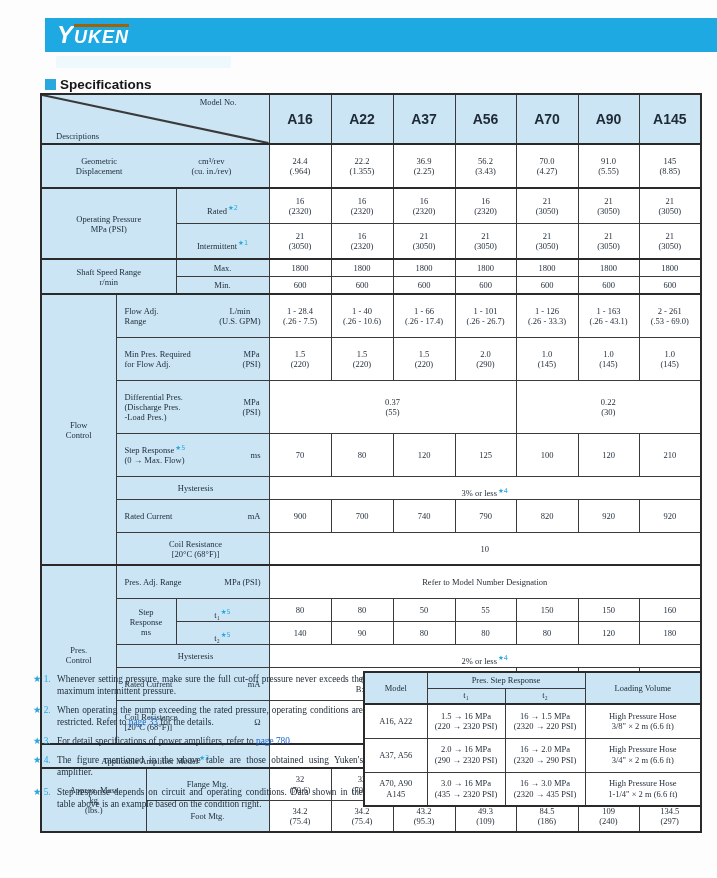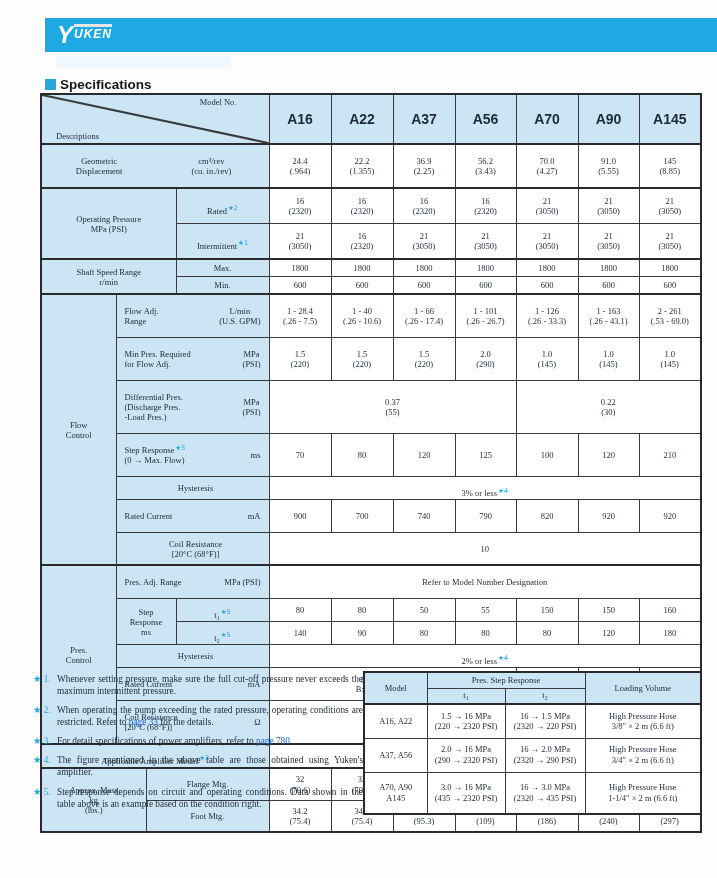--- a/index.html
+++ b/index.html
@@ -16,21 +16,21 @@
     position:absolute; left:45px; top:18px; right:0; height:34px;
     background:#1fa9e3;
     display:flex; align-items:center; padding-left:12px;
   }
   .logo {
     color:#fff; font-family:"Liberation Sans","DejaVu Sans",sans-serif;
     font-weight:bold; font-style:italic; letter-spacing:1px;
     display:flex; align-items:flex-start; line-height:1;
   }
   .logo .y { font-size:24px; }
-  .logo .rest { font-size:12px; border-top:3px solid #e5e5e5; padding-top:1px; margin-top:1px; }
+  .logo .rest { font-size:18px; border-top:3px solid #a16207; padding-top:1px; margin-top:1px; }
   .ghost-strip {
     position:absolute; left:56px; top:56px; width:175px; height:12px;
     background:#eef8fd; border-radius:2px;
   }
 
   
   .sec-head {
     position:absolute; left:45px; top:77px;
     display:flex; align-items:center; gap:4px;
     font-family:"Liberation Sans","DejaVu Sans",sans-serif;
@@ -515,21 +515,21 @@
   </tr>
   <tr style="height:34px">
     <td class="hb">A37, A56</td>
     <td class="hb">2.0 → 16 MPa
 (290 → 2320 PSI)</td>
     <td class="hb">16 → 2.0 MPa
 (2320 → 290 PSI)</td>
     <td class="hb">High Pressure Hose
 3/4" × 2 m (6.6 ft)</td>
   </tr>
-  <tr style="height:42px">
+  <tr style="height:34px">
     <td class="hb">A70, A90
 A145</td>
     <td class="hb">3.0 → 16 MPa
 (435 → 2320 PSI)</td>
     <td class="hb">16 → 3.0 MPa
 (2320 → 435 PSI)</td>
     <td class="hb">High Pressure Hose
 1-1/4" × 2 m (6.6 ft)</td>
   </tr>
 </tbody>

